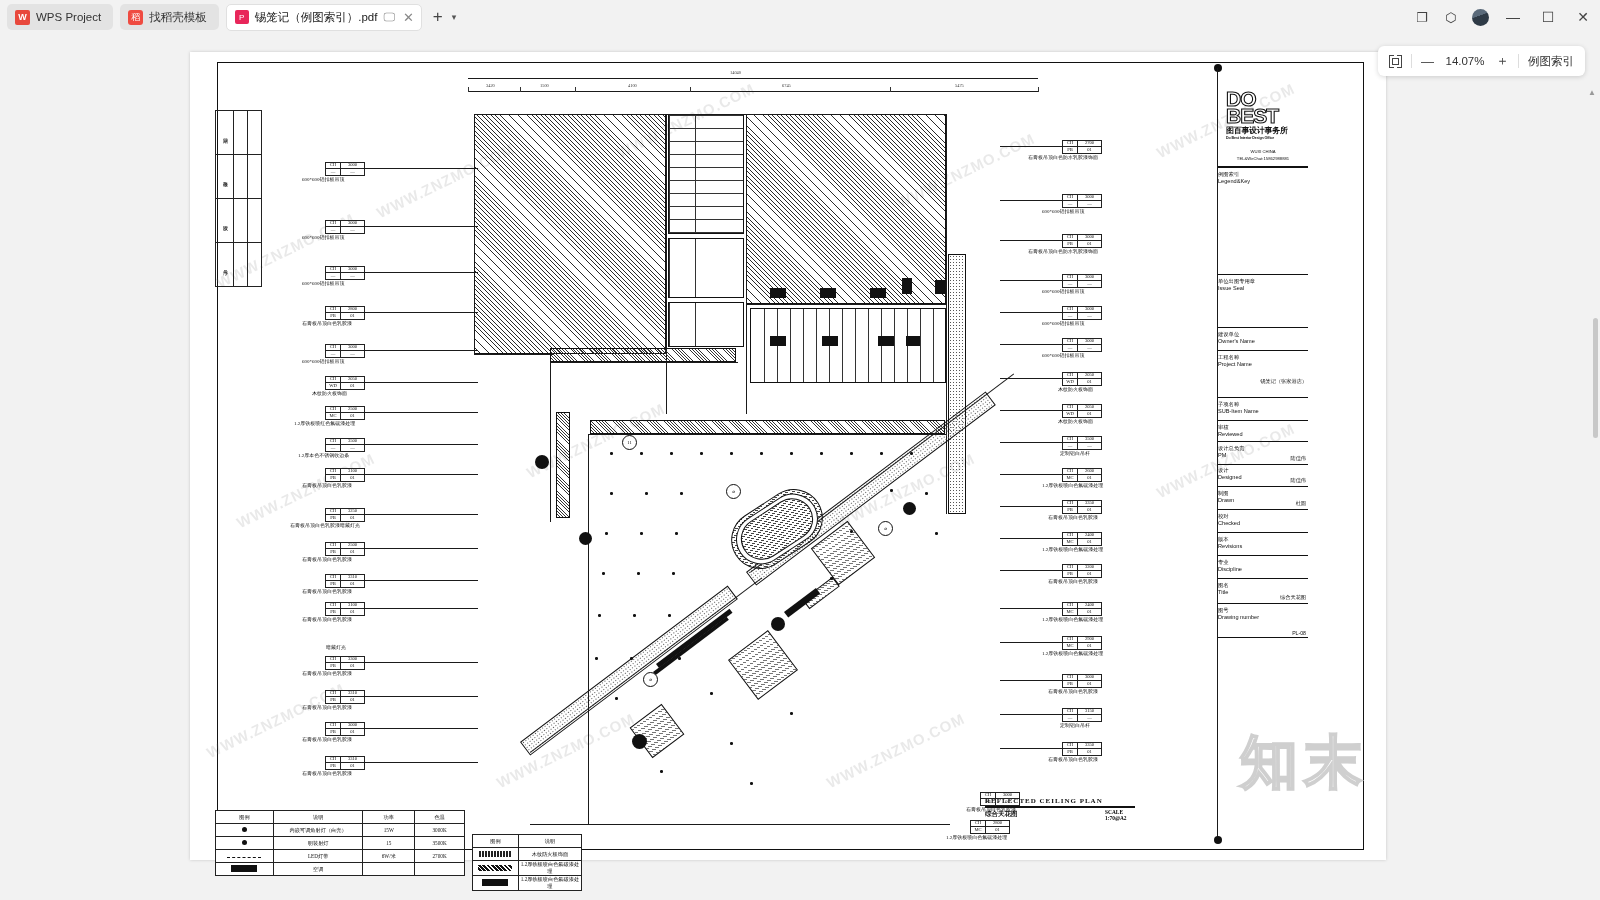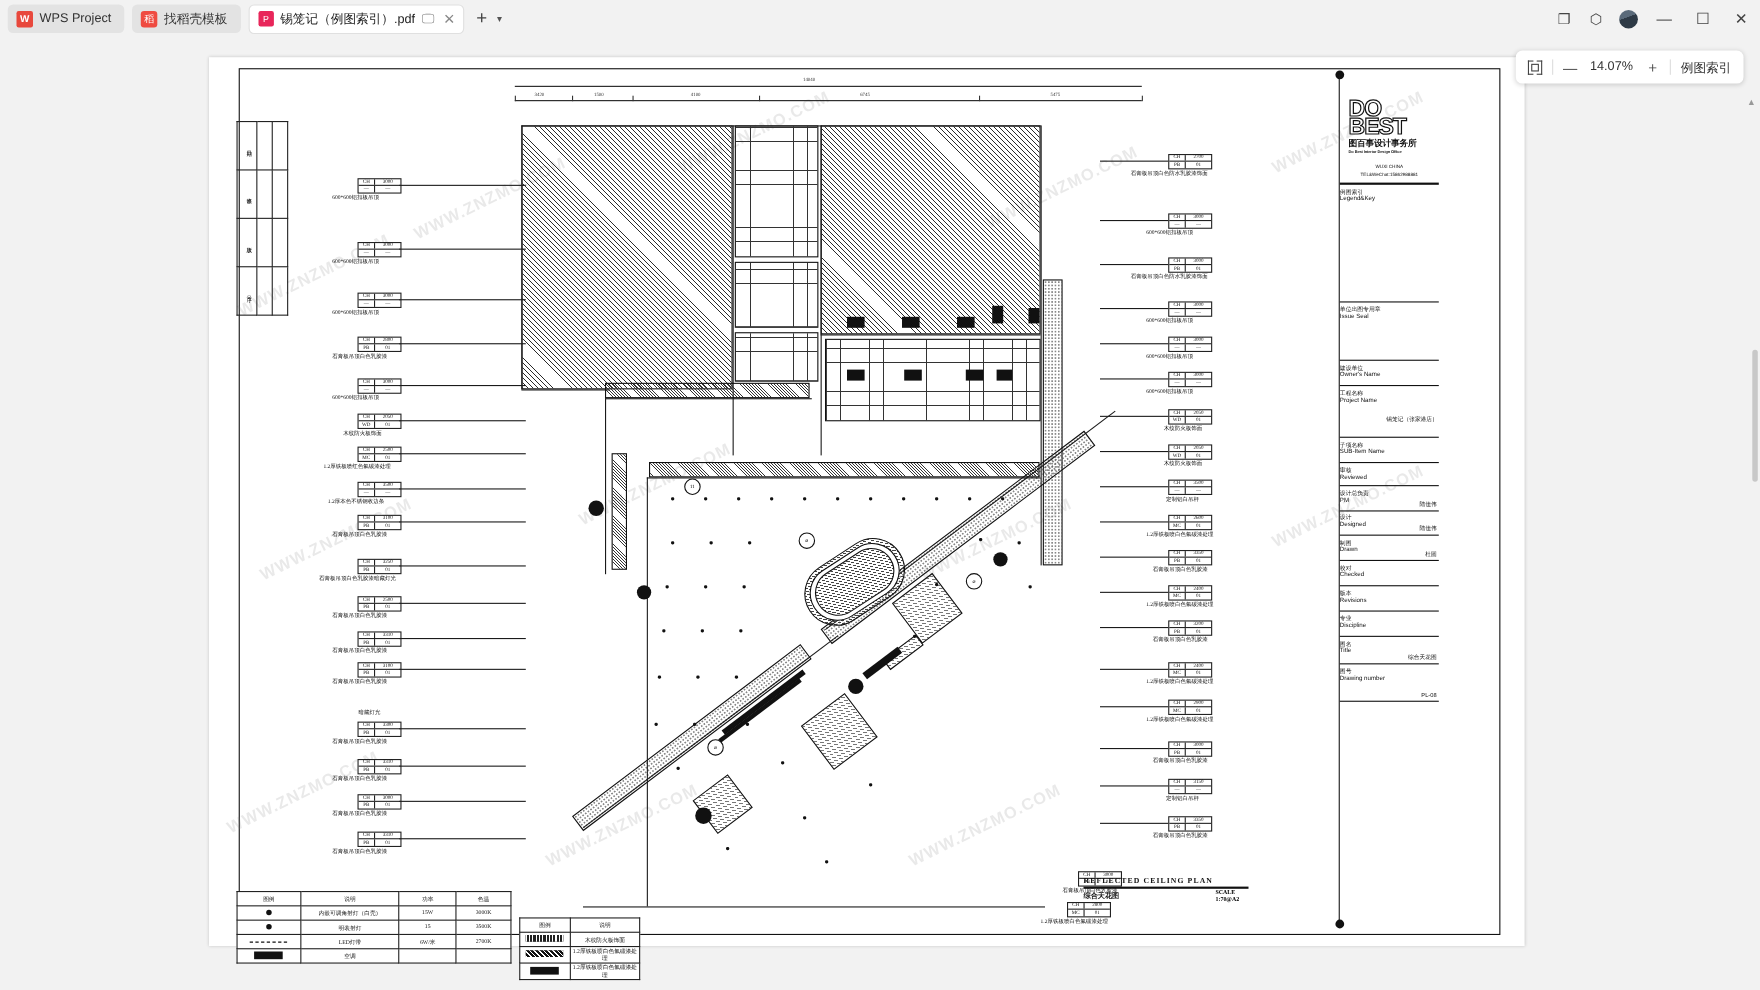--- a/index.html
+++ b/index.html
@@ -1147,13 +1147,14 @@
     </div>
     <div class="tb-line"></div>
     <div class="tb-row" style="height:26px">
       <div class="tb-cn">图号</div>
       <div class="tb-en">Drawing number</div>
       <div class="tb-val" style="bottom:-6px;">PL-08</div>
     </div>
     <div class="tb-line" style="margin-top:7px"></div>
   </div>
 
+  <div class="wm-big">知末</div>
 </div>
 
 </body></html>

